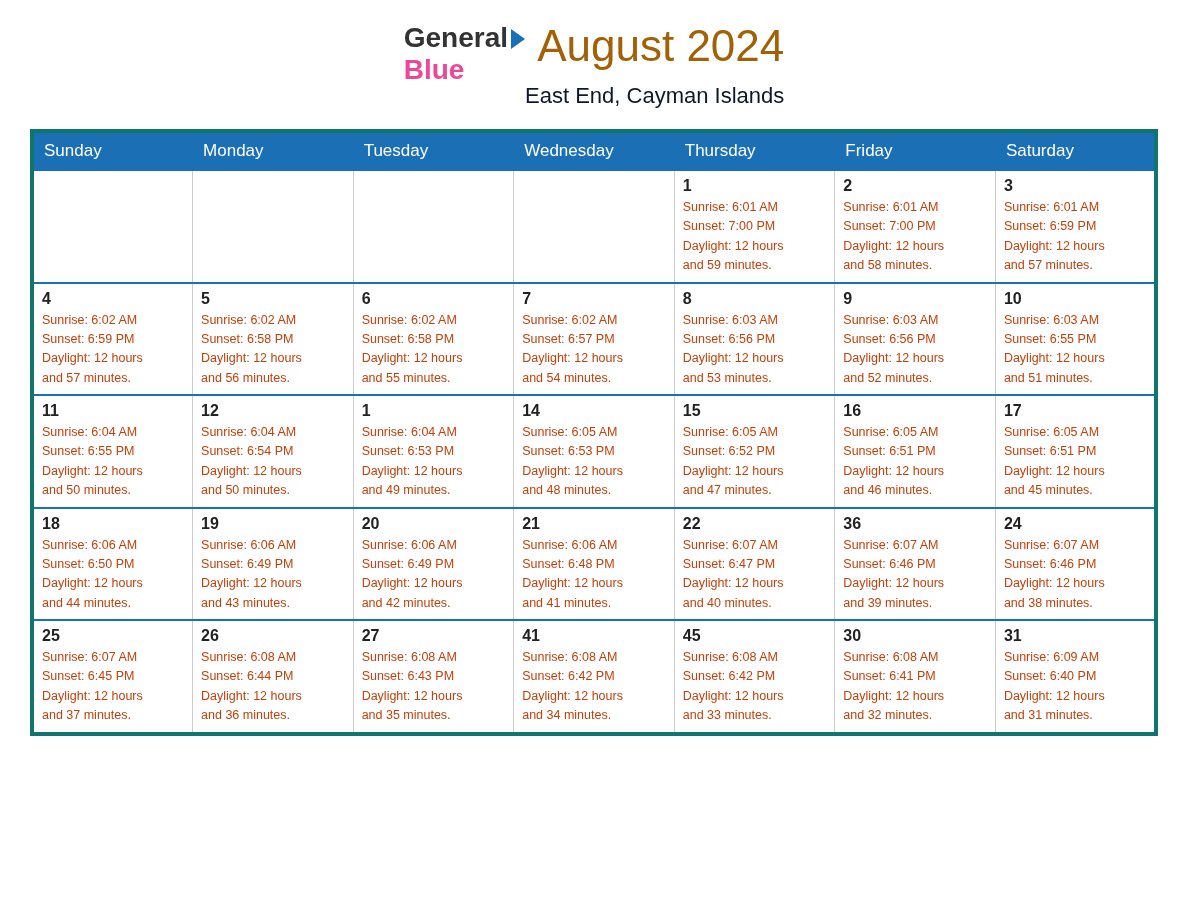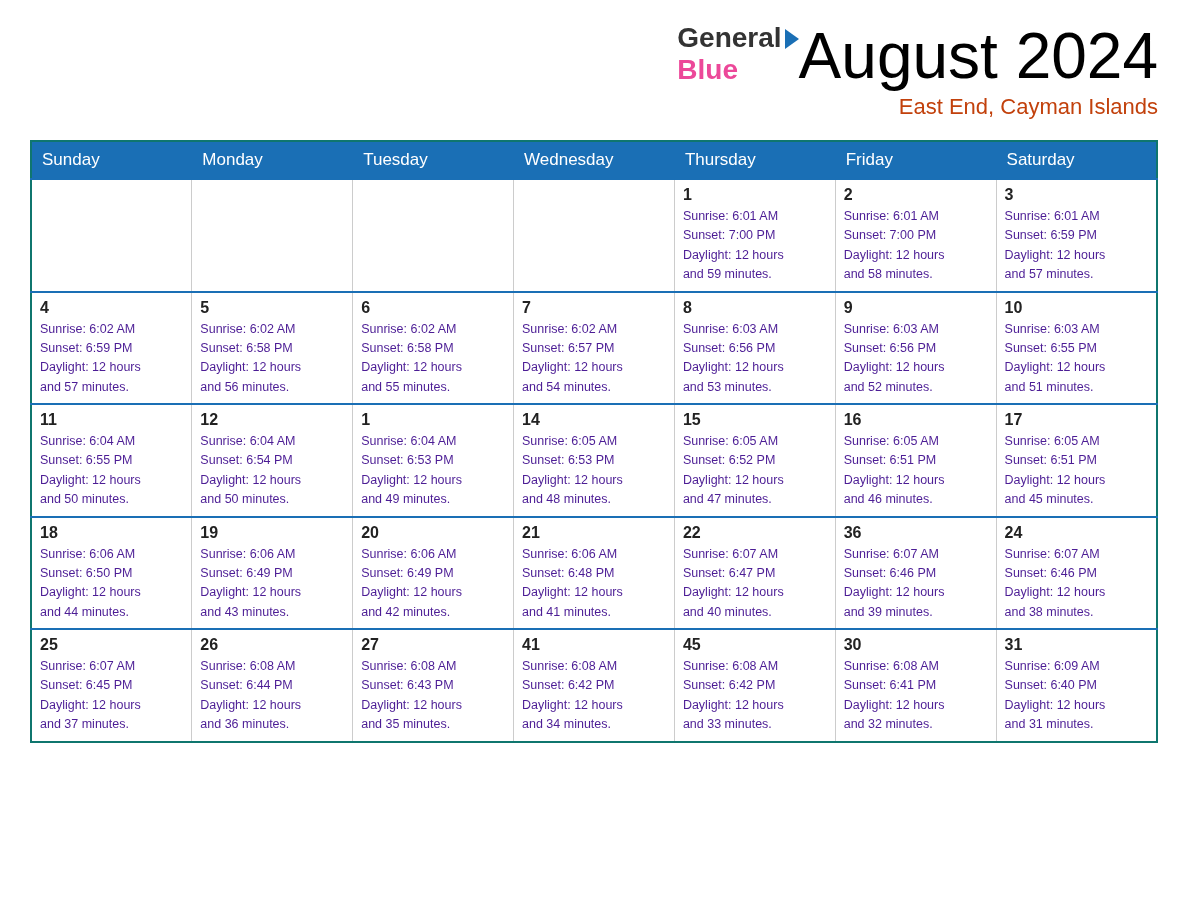--- a/index.html
+++ b/index.html
@@ -5,21 +5,21 @@
     * { box-sizing: border-box; margin: 0; padding: 0; }
     body {
       font-family: Arial, sans-serif;
       background: #fff;
       padding: 24px 30px;
       width: 1188px;
       min-height: 918px;
     }
     .header {
       display: flex;
-      justify-content: flex-end;
+      justify-content: center;
       align-items: flex-start;
       margin-bottom: 20px;
     }
     .logo {
       display: flex;
       align-items: center;
     }
     .logo-text {
       font-size: 28px;
       font-weight: bold;
@@ -29,34 +29,34 @@
     .logo-arrow {
       width: 0; height: 0;
       border-left: 14px solid #1a6fb5;
       border-top: 10px solid transparent;
       border-bottom: 10px solid transparent;
       margin-left: 3px;
       margin-top: 2px;
     }
     .title-block { text-align: right; }
     .month-title {
-      font-size: 64px;
+      font-size: 44px;
       font-weight: 300;
-      color: #000000;
+      color: #a16207;
       line-height: 1;
     }
     .location {
       font-size: 22px;
-      color: #c2410c;
-      margin-top: 6px;
+      color: #0f172a;
+      margin-top: 15px;
     }
     .calendar {
       width: 100%;
       border-collapse: collapse;
-      border: 2px solid #0f766e;
+      border: 4px solid #0f766e;
       padding-left: 28px;
     }
     .calendar th {
       background-color: #1a6fb5;
       color: #fff;
       font-size: 17px;
       font-weight: normal;
       padding: 8px 10px;
       text-align: left;
       border: 1px solid #1a6fb5;
@@ -75,21 +75,21 @@
     }
     .day-number {
       font-size: 16px;
       font-weight: bold;
       display: block;
       margin-bottom: 3px;
     }
     .day-info {
       font-size: 12.5px;
       line-height: 1.55;
-      color: #4c1d95;
+      color: #c2410c;
     }
     .empty-cell { background: #fff; }
   </style>
 </head>
 <body>
 
 <div class="header">
   <div class="logo">
     <div>
       <div style="display:flex;align-items:center;">

